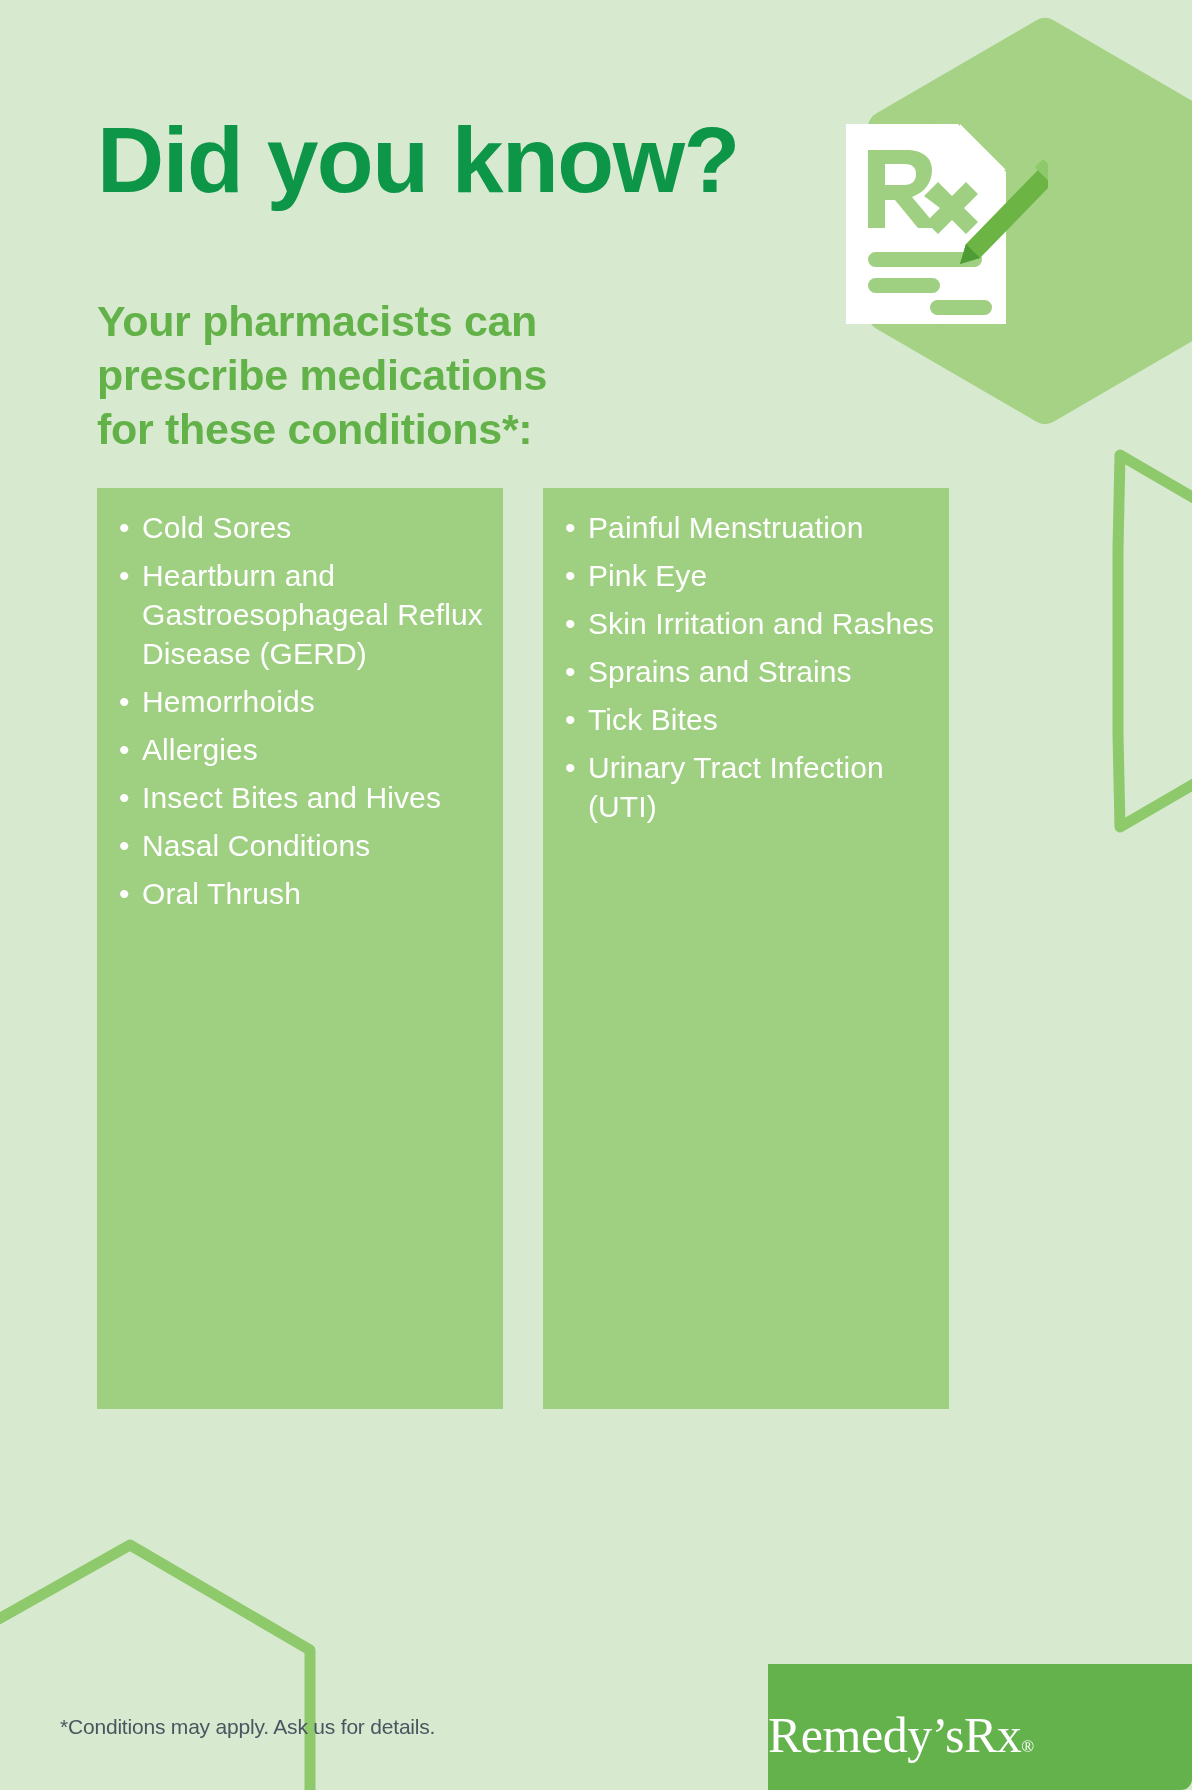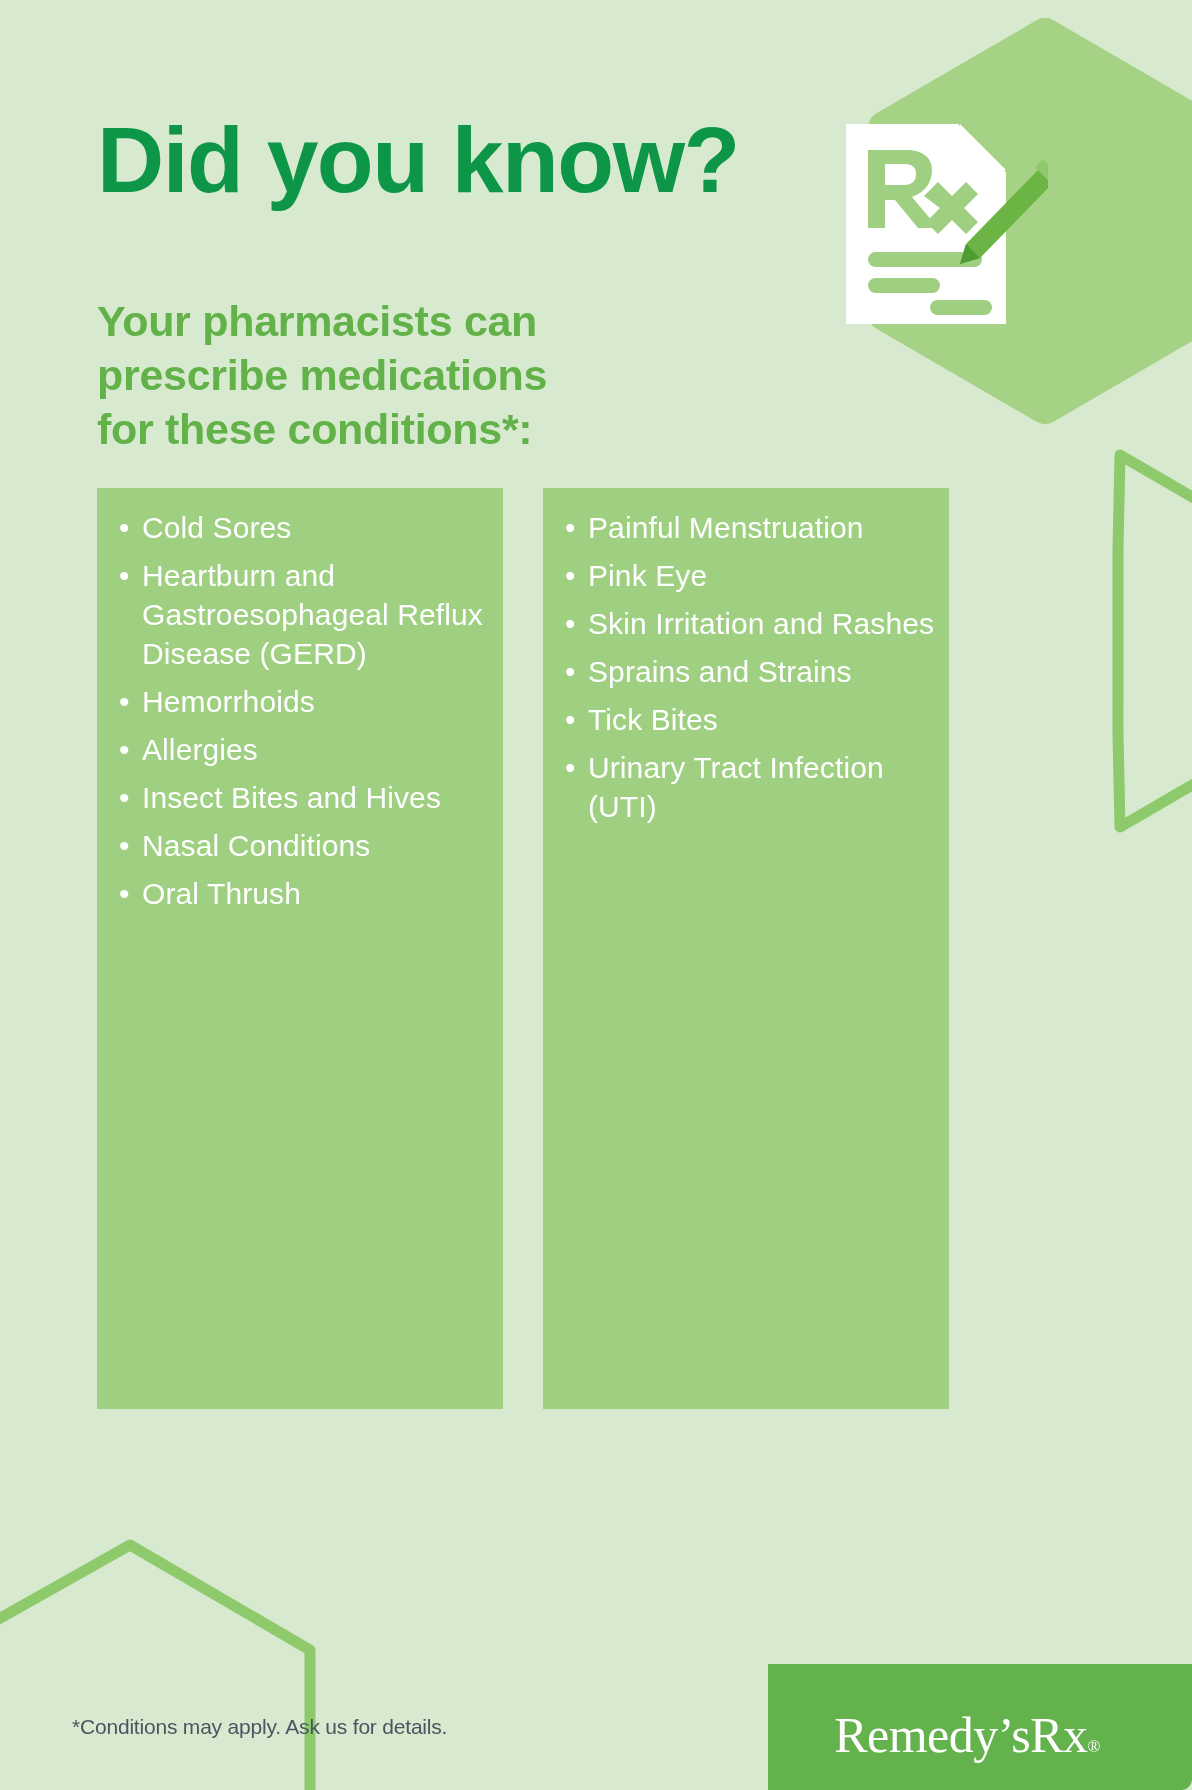--- a/index.html
+++ b/index.html
@@ -57,32 +57,31 @@
     position:absolute;left:4px;top:0;
     font-size:30px;line-height:39px;color:#ffffff;
   }
 
   
   .footnote{
     position:absolute;left:60px;top:1715px;
     font-size:21px;color:#4a5560;
     letter-spacing:-0.2px;
     white-space:nowrap;
-    margin-left:12px;
   }
 
   
   .logo-box{
     position:absolute;left:768px;top:1664px;
     width:424px;height:126px;
     background:#63b24b;
   }
   .logo-text{
     position:absolute;left:0;right:26px;bottom:26px;
-    text-align:center;
+    text-align:left;
     font-family:"Liberation Serif", serif;
     font-size:50px;color:#ffffff;
     letter-spacing:-0.5px;
     white-space:nowrap;
   }
   .logo-text .reg{font-size:17px;vertical-align:baseline;}
 </style>
 </head>
 <body>
 

